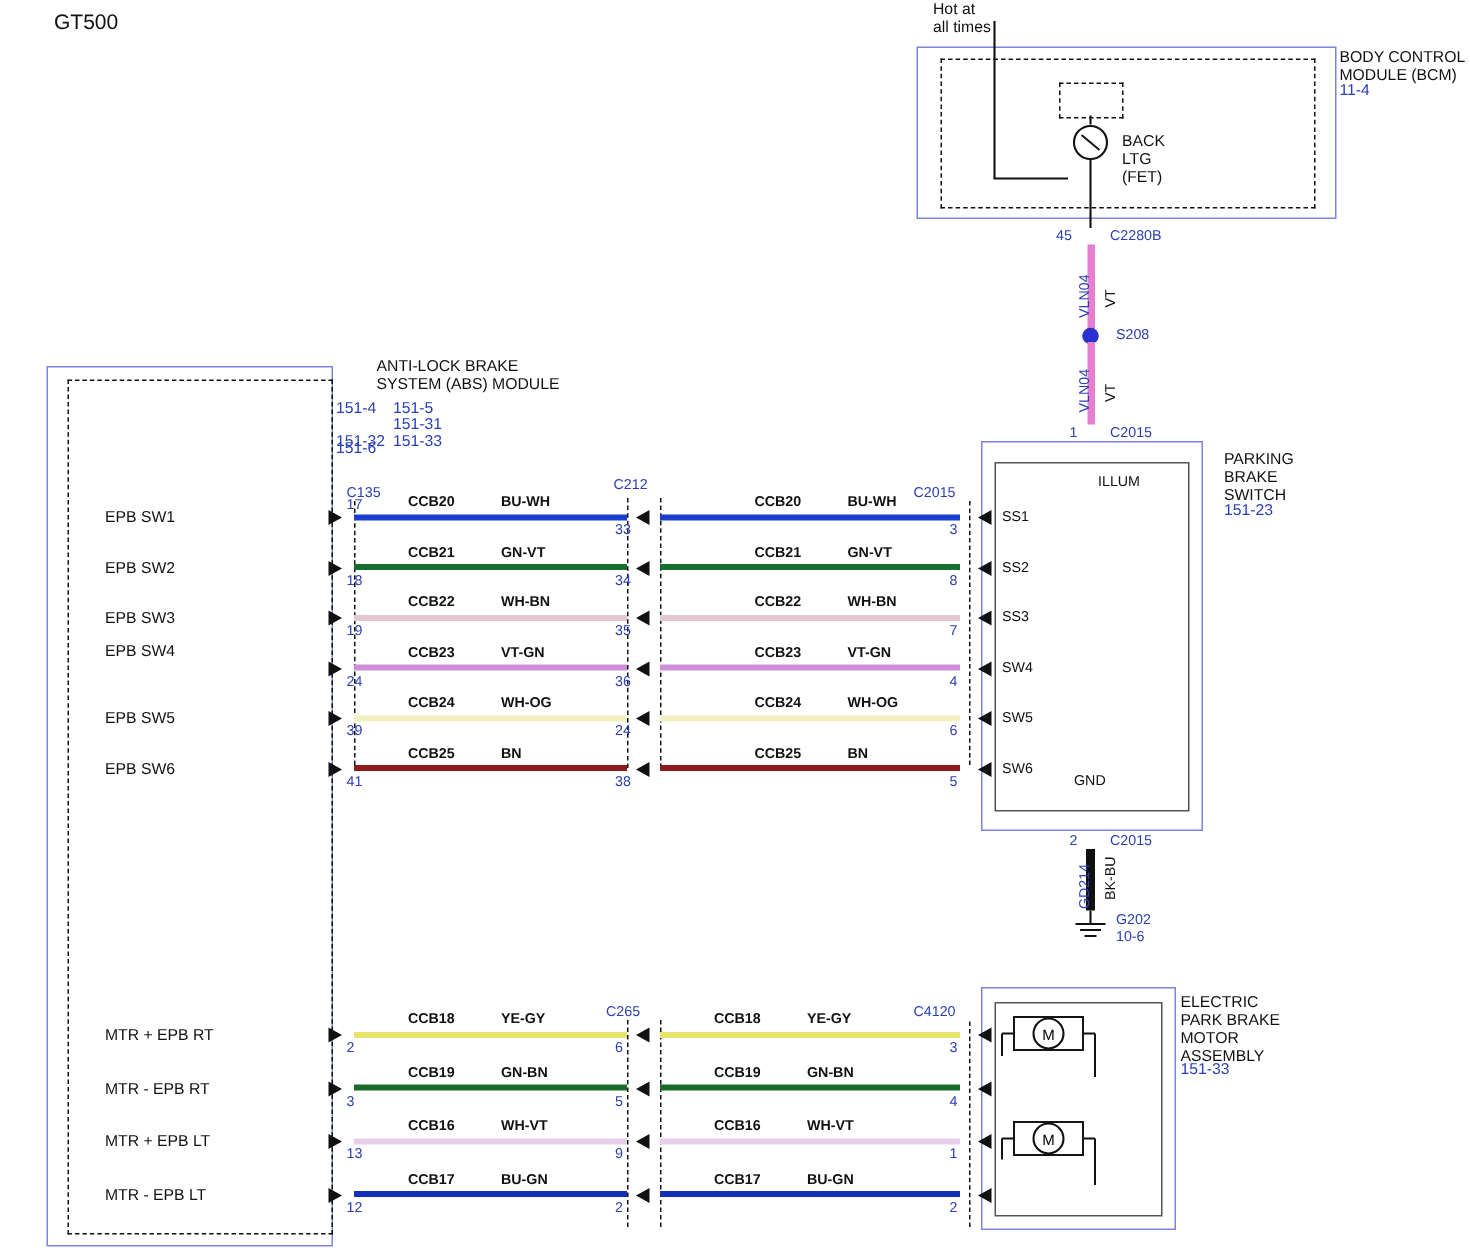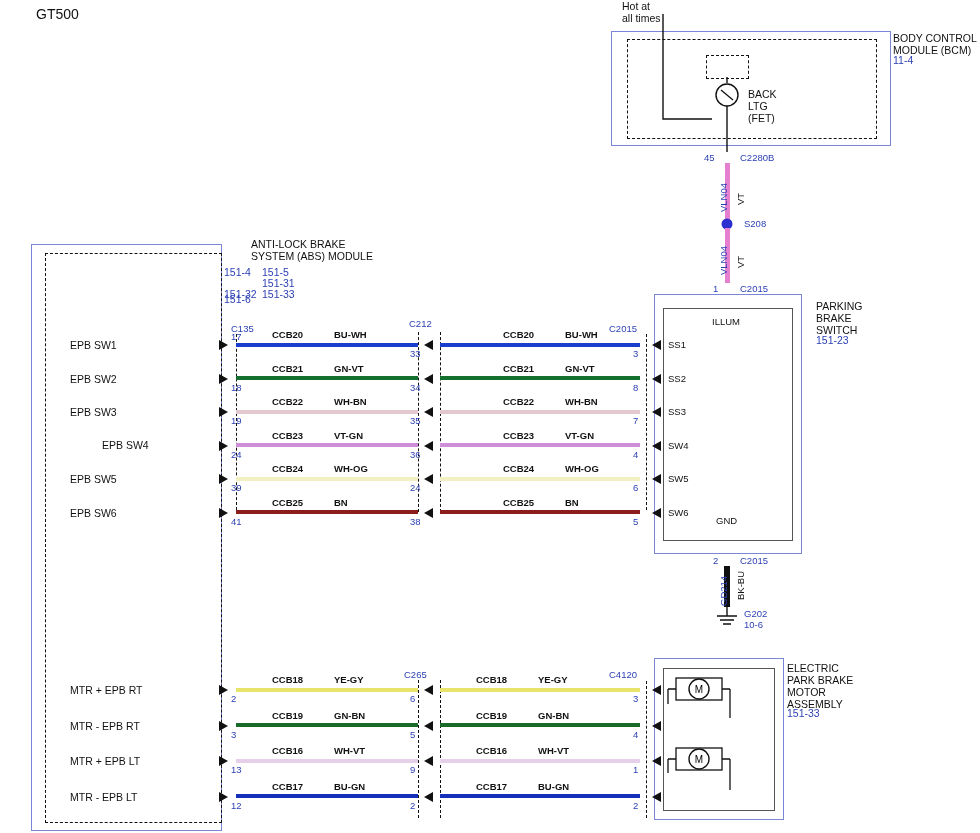--- a/index.html
+++ b/index.html
@@ -96,21 +96,21 @@
 
 <div class="conn" style="left:409px;top:318px;">C212</div>
 <div class="dashline-v" style="left:418px;top:332px;height:180px;"></div>
 <div class="dashline-v" style="left:440px;top:332px;height:180px;"></div>
 
 <div class="conn" style="left:609px;top:323px;">C2015</div>
 <div class="dashline-v" style="left:646px;top:334px;height:176px;"></div>
 
 <div class="box-outline" style="left:654px;top:294px;width:146px;height:258px;"></div>
 <div class="abs" style="left:663px;top:308px;width:128px;height:231px;border:1.3px solid #555;"></div>
-<div class="smalltxt" style="left:712px;top:316px;">ILLUM</div>
+<div class="smalltxt" style="left:732px;top:316px;">ILLUM</div>
 <div class="smalltxt" style="left:716px;top:515px;">GND</div>
 
 <div class="abs lbl" style="left:816px;top:300px;">PARKING
 BRAKE
 SWITCH</div>
 <div class="abs lbl blue" style="left:816px;top:334px;">151-23</div>
 
 <div class="pinnum" style="left:713px;top:555px;">2</div>
 <div class="conn" style="left:740px;top:555px;">C2015</div>
 <div class="vline" style="left:724px;top:566px;height:41px;background:#101010;width:6px;"></div>
@@ -184,21 +184,21 @@
     <div class="wlabel" style="left:272px;top:396px;">CCB22</div>
     <div class="wlabel" style="left:334px;top:396px;">WH-BN</div>
     <div class="abs" style="left:424px;top:407px;width:0;height:0;border-right:9px solid #111;border-top:5px solid transparent;border-bottom:5px solid transparent;"></div>
     <div class="pinnum" style="left:410px;top:415px;">35</div>
     <div class="wire" style="left:440px;top:409.5px;width:200px;background:#e3c9cf;"></div>
     <div class="wlabel" style="left:503px;top:396px;">CCB22</div>
     <div class="wlabel" style="left:565px;top:396px;">WH-BN</div>
     <div class="abs" style="left:652px;top:407px;width:0;height:0;border-right:9px solid #111;border-top:5px solid transparent;border-bottom:5px solid transparent;"></div>
     <div class="pinnum" style="left:633px;top:415px;">7</div>
     <div class="smalltxt" style="left:668px;top:406px;">SS3</div>
-    <div class="abs lbl" style="left:70px;top:439px;margin-left:32px;">EPB SW4</div>
+    <div class="abs lbl" style="left:70px;top:428px;">EPB SW4</div>
     <div class="abs" style="left:219px;top:440.5px;width:0;height:0;border-left:9px solid #111;border-top:5px solid transparent;border-bottom:5px solid transparent;"></div>
     <div class="pinnum" style="left:231px;top:448.5px;">24</div>
     <div class="wire" style="left:236px;top:443px;width:182px;background:#cf8fd8;"></div>
     <div class="wlabel" style="left:272px;top:429.5px;">CCB23</div>
     <div class="wlabel" style="left:334px;top:429.5px;">VT-GN</div>
     <div class="abs" style="left:424px;top:440.5px;width:0;height:0;border-right:9px solid #111;border-top:5px solid transparent;border-bottom:5px solid transparent;"></div>
     <div class="pinnum" style="left:410px;top:448.5px;">36</div>
     <div class="wire" style="left:440px;top:443px;width:200px;background:#cf8fd8;"></div>
     <div class="wlabel" style="left:503px;top:429.5px;">CCB23</div>
     <div class="wlabel" style="left:565px;top:429.5px;">VT-GN</div>

